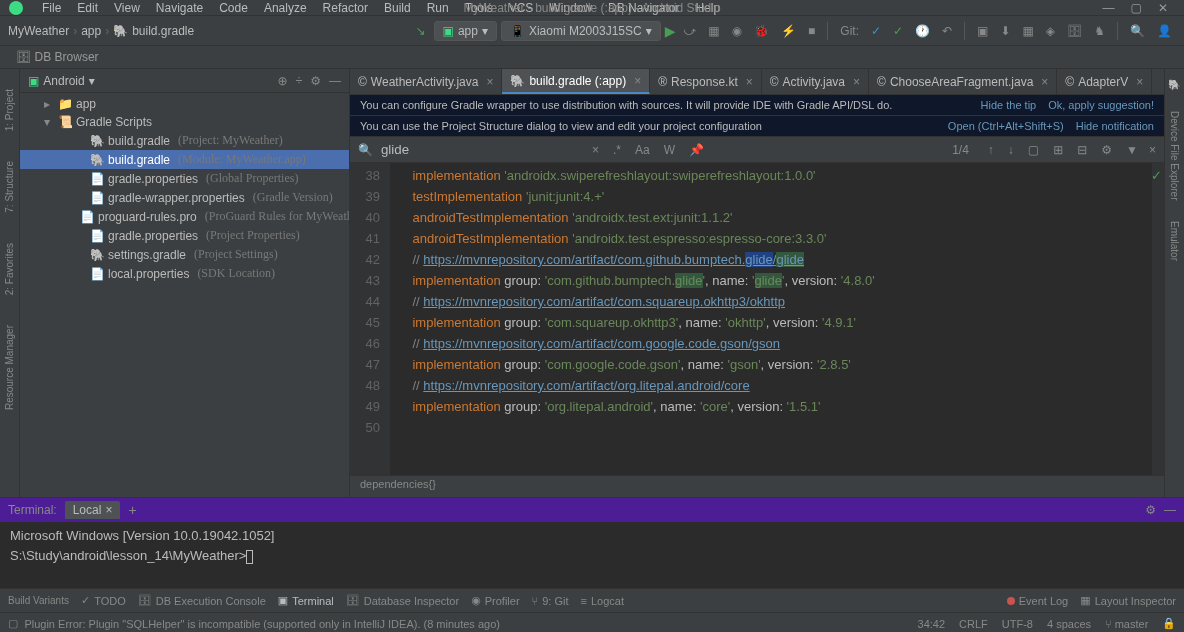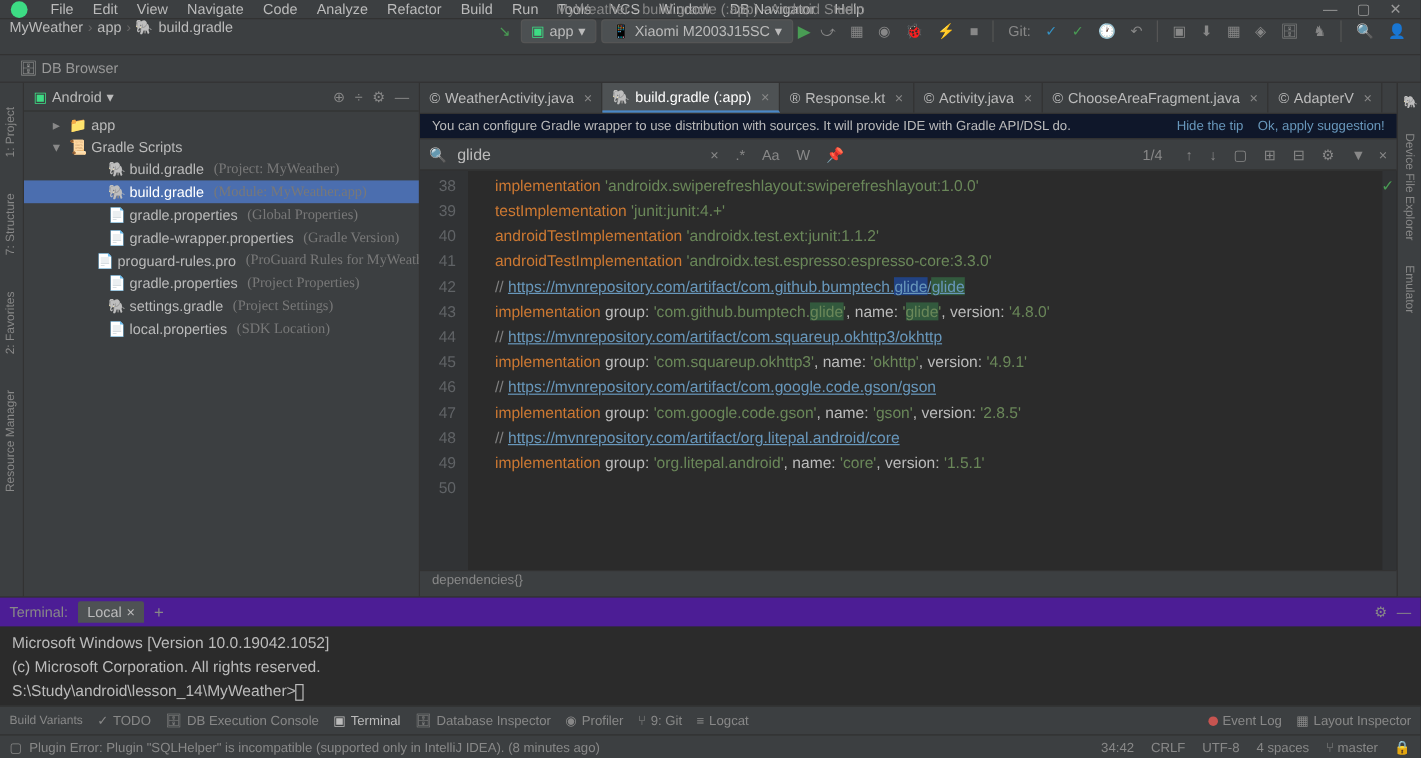--- a/index.html
+++ b/index.html
@@ -5,21 +5,21 @@
 * { margin: 0; padding: 0; box-sizing: border-box; font-family: 'Segoe UI', Arial, sans-serif; }
 body { background: #2b2b2b; color: #bbbbbb; font-size: 12px; overflow: hidden; width: 1184px; height: 632px; }
 
 .menubar { background: #3c3f41; height: 16px; display: flex; align-items: center; padding: 0 8px; border-bottom: 1px solid #323232; }
 .menubar .logo { width: 16px; height: 16px; margin-right: 10px; }
 .menubar .menu-item { padding: 0 8px; cursor: pointer; color: #bbbbbb; }
 .menubar .title { margin-left: auto; margin-right: auto; color: #888; position: absolute; left: 50%; transform: translateX(-50%); }
 .menubar .win-controls { margin-left: auto; display: flex; gap: 16px; padding-right: 8px; }
 .menubar .win-controls span { cursor: pointer; color: #999; }
 
-.toolbar { background: #3c3f41; height: 30px; display: flex; align-items: flex-start; padding: 0 8px; border-bottom: 1px solid #323232; }
+.toolbar { background: #3c3f41; height: 30px; display: flex; align-items: center; padding: 0 8px; border-bottom: 1px solid #323232; }
 .breadcrumb { display: flex; align-items: center; gap: 4px; }
 .breadcrumb .crumb { color: #bbbbbb; }
 .breadcrumb .sep { color: #666; }
 .breadcrumb .gradle-icon { color: #7a9; }
 .toolbar-right { margin-left: auto; display: flex; align-items: center; gap: 4px; }
 .run-config { background: #4c5052; border: 1px solid #555; padding: 2px 8px; border-radius: 3px; display: flex; align-items: center; gap: 4px; }
 .run-btn { color: #499c54; cursor: pointer; font-size: 14px; }
 .tb-icon { padding: 0 4px; cursor: pointer; color: #888; }
 .tb-sep { width: 1px; height: 18px; background: #555; margin: 0 4px; }
 
@@ -291,20 +291,25 @@
           <span>©</span>
           <span>AdapterV</span>
           <span class="close">×</span>
         </div>
       </div>
     <div class="banner">
       <span>You can configure Gradle wrapper to use distribution with sources. It will provide IDE with Gradle API/DSL do.</span>
       <span class="link">Hide the tip</span>
       <span class="link2">Ok, apply suggestion!</span>
     </div>
+    <div class="banner">
+      <span>You can use the Project Structure dialog to view and edit your project configuration</span>
+      <span class="link">Open (Ctrl+Alt+Shift+S)</span>
+      <span class="link2">Hide notification</span>
+    </div>
     <div class="search-bar">
       <span>🔍</span>
       <input value="glide" style="">
       <span class="sb-icon">×</span>
       <span class="sb-icon">.*</span>
       <span class="sb-icon">Aa</span>
       <span class="sb-icon">W</span>
       <span class="sb-icon">📌</span>
       <span class="count">1/4</span>
       <span class="sb-icon">↑</span>
@@ -354,21 +359,20 @@
         <span>×</span>
       </span>
     <span class="plus">+</span>
     <div class="t-icons">
       <span>⚙</span>
       <span>—</span>
     </div>
   </div>
   <div class="terminal-body">
     <div>Microsoft Windows [Version 10.0.19042.1052]</div>
-    <div>(c) Microsoft Corporation. All rights reserved.</div>
     <div><span>S:\Study\android\lesson_14\MyWeather&gt;</span><span class="cursor"></span></div>
   </div>
 </div>
 
 <div class="bottom-toolbar">
   <span style="writing-mode:initial;font-size:10px;color:#888">Build Variants</span>
   <span class="bt-item">✓ <span>TODO</span></span>
   <span class="bt-item">🗄 <span>DB Execution Console</span></span>
   <span class="bt-item active">▣ <span>Terminal</span></span>
   <span class="bt-item">🗄 <span>Database Inspector</span></span>

